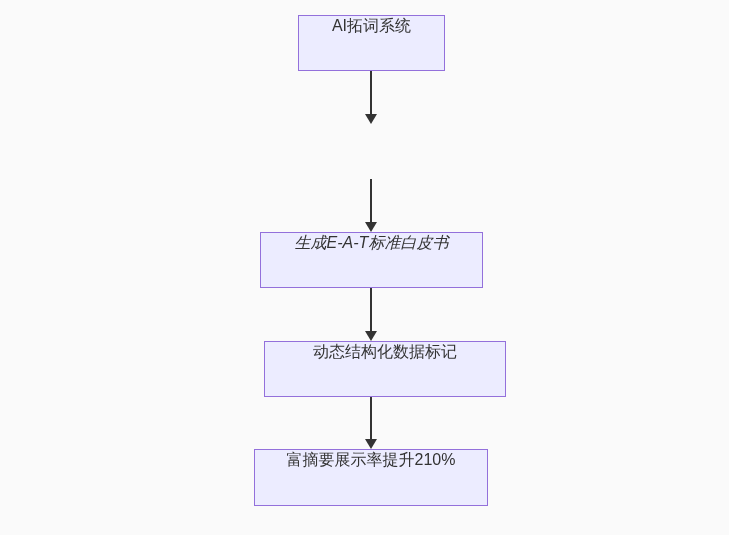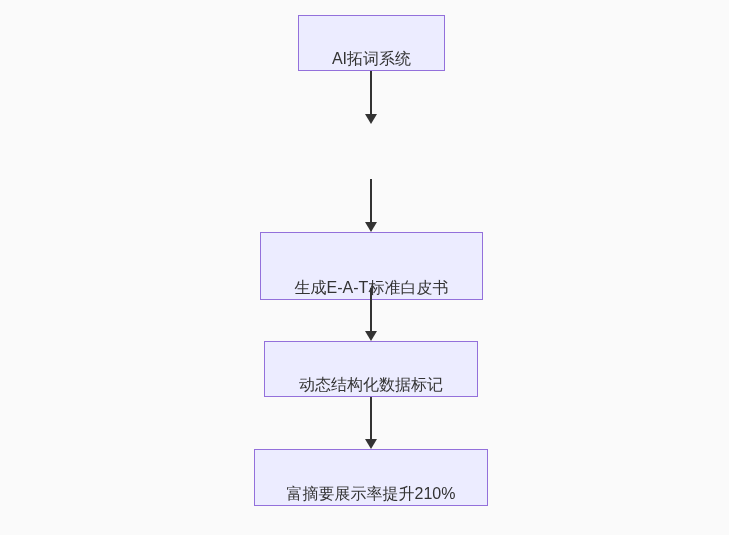--- a/index.html
+++ b/index.html
@@ -16,29 +16,29 @@
     font-family: "Liberation Sans", "DejaVu Sans", sans-serif;
   }
   .flow-node {
     position: absolute;
     box-sizing: border-box;
     background: #ececff;
     border: 1px solid #9370db;
     color: #333333;
     font-size: 16px;
     display: flex;
-    align-items: flex-end;
+    align-items: flex-start;
     justify-content: center;
     text-align: center;
     white-space: nowrap;
   }
   .node-1 { left: 298px; top: 15px;  width: 147px; height: 56px; }
   .node-2 { left: 276px; top: 124px; width: 191px; height: 55px; }
-  .node-3 { left: 260px; top: 232px; width: 223px; height: 68px; }
-  .node-4 { left: 264px; top: 341px; width: 214px; height: 56px; }
+  .node-3 { left: 260px; top: 232px; width: 223px; height: 56px; font-style: italic; }
+  .node-4 { left: 264px; top: 341px; width: 242px; height: 56px; }
   .node-5 { left: 254px; top: 449px; width: 234px; height: 57px; }
 
   .flow-arrow {
     position: absolute;
     left: 365px;            
     width: 12px;
     display: flex;
     flex-direction: column;
     align-items: center;
   }

